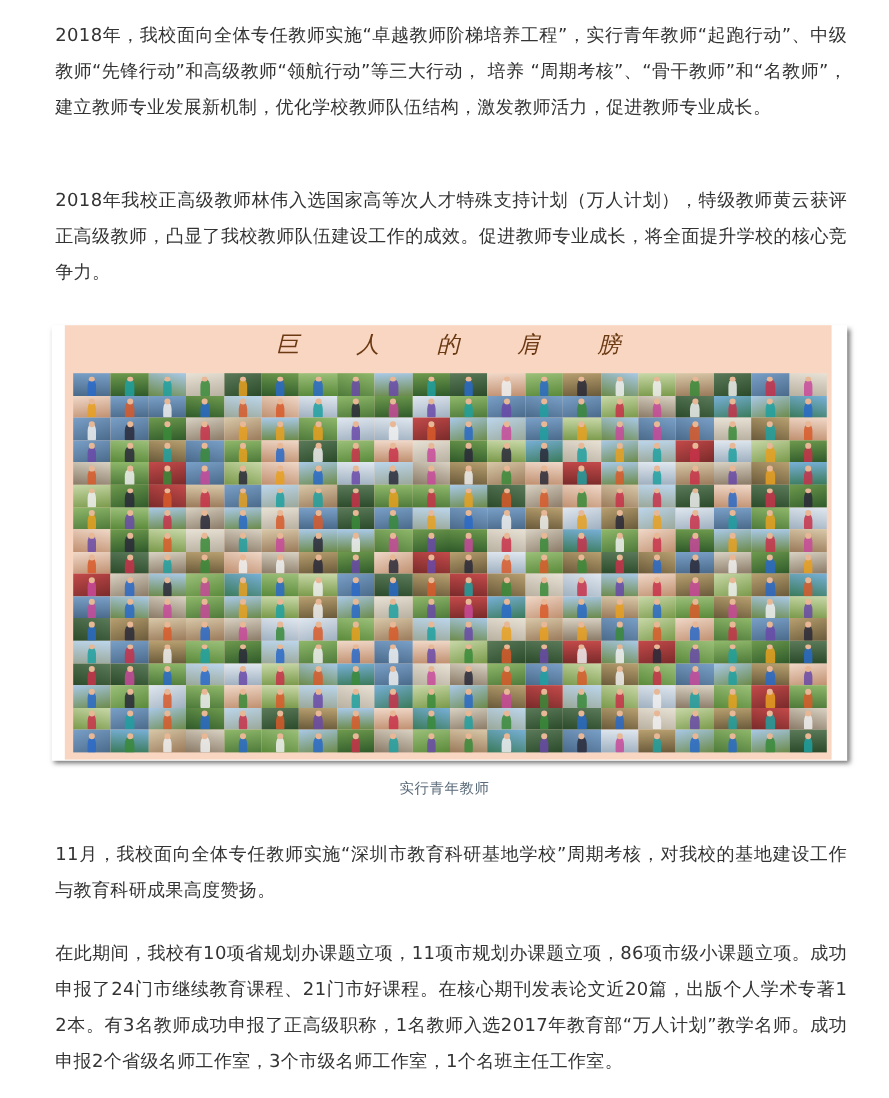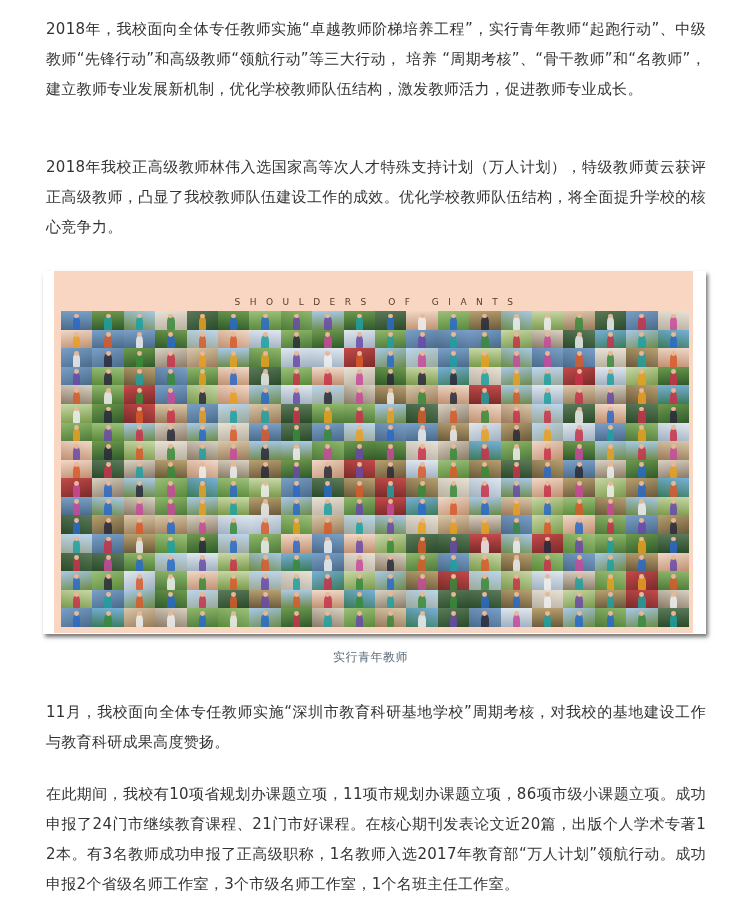--- a/index.html
+++ b/index.html
@@ -29,25 +29,25 @@
   .tile::before { content: ""; position: absolute; left: 42%; top: 14%; width: 16%; height: 26%;
                   border-radius: 50%; background: #e8b896; z-index: 1; }
 
   .caption { position: absolute; top: 649px; left: 0; width: 741px; text-align: center;
              font-size: 12px; color: #5a6a78; letter-spacing: 0.5px; }
 </style>
 </head>
 <body>
 
 <p class="para" id="p1">2018年，我校面向全体专任教师实施“卓越教师阶梯培养工程”，实行青年教师“起跑行动”、中级教师“先锋行动”和高级教师“领航行动”等三大行动， 培养 “周期考核”、“骨干教师”和“名教师”，建立教师专业发展新机制，优化学校教师队伍结构，激发教师活力，促进教师专业成长。</p>
-<p class="para" id="p2">2018年我校正高级教师林伟入选国家高等次人才特殊支持计划（万人计划），特级教师黄云获评正高级教师，凸显了我校教师队伍建设工作的成效。优化学校教师队伍结构，将全面提升学校的核心竞争力。</p>
+<p class="para" id="p2">2018年我校正高级教师林伟入选国家高等次人才特殊支持计划（万人计划），特级教师黄云获评正高级教师，凸显了我校教师队伍建设工作的成效。促进教师专业成长，将全面提升学校的核心竞争力。</p>
 
 <div class="figure">
   <div class="banner">
-    <div class="banner-sub">SHOULDERS OF GIANTS</div>
+    <div class="banner-title">巨人的肩膀</div>
     <div class="mosaic" id="mosaic">
         <div class="tile" style="background: linear-gradient(182deg, rgb(122, 160, 200) 0%, rgb(74, 106, 138) 100%); --p: #2a6ac8;"></div>
         <div class="tile" style="background: linear-gradient(177deg, rgb(110, 154, 78) 0%, rgb(47, 90, 42) 100%); --p: #20a0a0;"></div>
         <div class="tile" style="background: linear-gradient(195deg, rgb(169, 201, 232) 0%, rgb(107, 138, 74) 100%); --p: #20a0a0;"></div>
         <div class="tile" style="background: linear-gradient(171deg, rgb(232, 226, 214) 0%, rgb(184, 176, 160) 100%); --p: #3a8a3a;"></div>
         <div class="tile" style="background: linear-gradient(163deg, rgb(90, 122, 90) 0%, rgb(42, 74, 42) 100%); --p: #e8a020;"></div>
         <div class="tile" style="background: linear-gradient(186deg, rgb(110, 154, 78) 0%, rgb(47, 90, 42) 100%); --p: #2a6ac8;"></div>
         <div class="tile" style="background: linear-gradient(179deg, rgb(156, 192, 122) 0%, rgb(90, 138, 58) 100%); --p: #2a6ac8;"></div>
         <div class="tile" style="background: linear-gradient(197deg, rgb(143, 184, 106) 0%, rgb(78, 122, 58) 100%); --p: #6a4aa8;"></div>
         <div class="tile" style="background: linear-gradient(177deg, rgb(169, 201, 232) 0%, rgb(107, 138, 74) 100%); --p: #6a4aa8;"></div>
@@ -382,13 +382,13 @@
         <div class="tile" style="background: linear-gradient(195deg, rgb(143, 184, 106) 0%, rgb(78, 122, 58) 100%); --p: #2a6ac8;"></div>
         <div class="tile" style="background: linear-gradient(168deg, rgb(169, 201, 232) 0%, rgb(107, 138, 74) 100%); --p: #3a8a3a;"></div>
         <div class="tile" style="background: linear-gradient(179deg, rgb(90, 122, 90) 0%, rgb(42, 74, 42) 100%); --p: #20a0a0;"></div>
       </div>
   </div>
 </div>
 
 <div class="caption">实行青年教师</div>
 
 <p class="para" id="p3">11月，我校面向全体专任教师实施“深圳市教育科研基地学校”周期考核，对我校的基地建设工作与教育科研成果高度赞扬。</p>
-<p class="para" id="p4">在此期间，我校有10项省规划办课题立项，11项市规划办课题立项，86项市级小课题立项。成功申报了24门市继续教育课程、21门市好课程。在核心期刊发表论文近20篇，出版个人学术专著12本。有3名教师成功申报了正高级职称，1名教师入选2017年教育部“万人计划”领航行动。成功申报2个省级名师工作室，3个市级名师工作室，1个名班主任工作室。</p>
+<p class="para" id="p4">在此期间，我校有10项省规划办课题立项，11项市规划办课题立项，86项市级小课题立项。成功申报了24门市继续教育课程、21门市好课程。在核心期刊发表论文近20篇，出版个人学术专著12本。有3名教师成功申报了正高级职称，1名教师入选2017年教育部“万人计划”教学名师。成功申报2个省级名师工作室，3个市级名师工作室，1个名班主任工作室。</p>
 
 </body></html>

